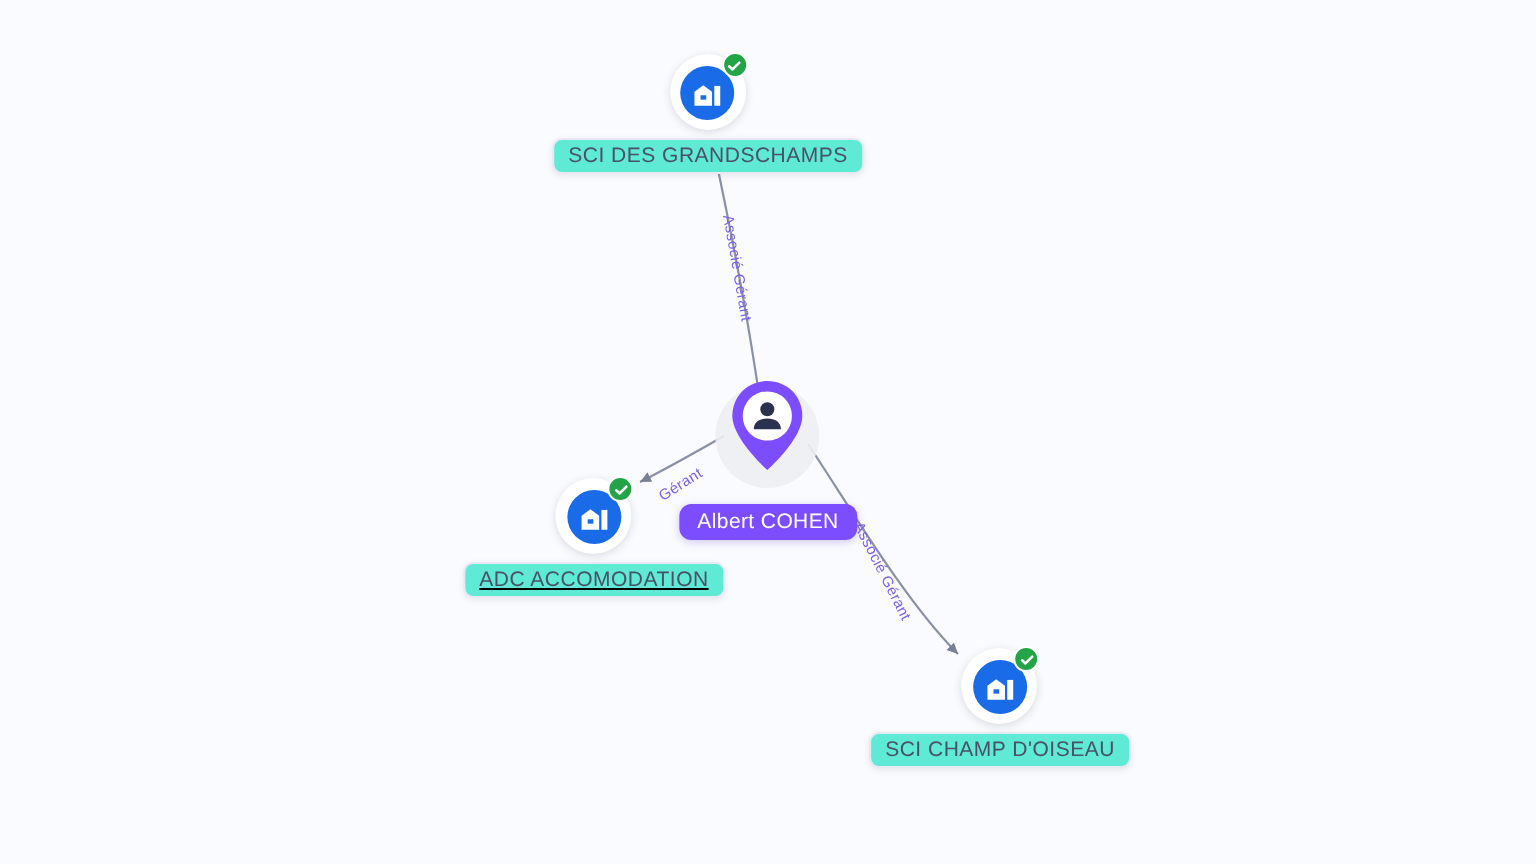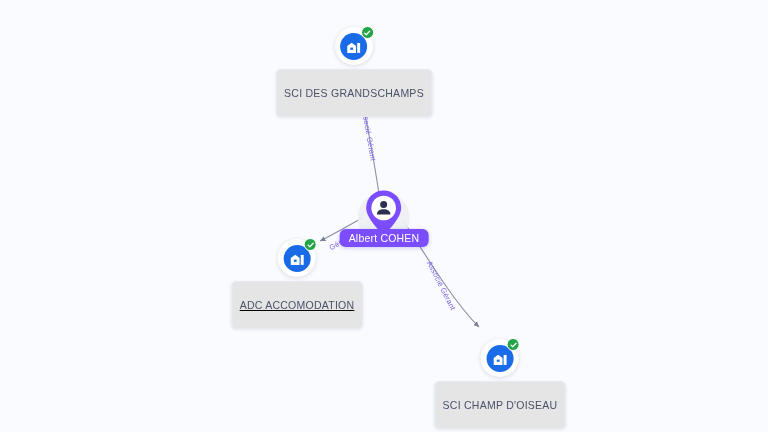--- a/index.html
+++ b/index.html
@@ -86,24 +86,24 @@
     border: 1.5px solid #ffffff;
     display: flex;
     align-items: center;
     justify-content: center;
     box-sizing: border-box;
   }
   .check-badge svg { display: block; }
 
   .node-label {
     margin-top: 4px;
-    background: #e5e5e5;
+    background: #5eead4;
     border: 1px solid #e6e9f2;
     border-radius: 5px;
-    padding: 17px 7px;
+    padding: 2px 7px;
     font-size: 10.5px;
     color: #4a5268;
     letter-spacing: 0.25px;
     white-space: nowrap;
     box-shadow: 0 1px 3px rgba(40, 50, 90, 0.10);
   }
 
   
   .person-node {
     align-items: center;
@@ -195,39 +195,39 @@
       </div>
       <span class="check-badge">
         <svg width="8" height="8" viewBox="0 0 12 12" aria-hidden="true">
           <path d="M2.2 6.2 L4.7 8.6 L9.8 3.4" fill="none" stroke="#ffffff" stroke-width="1.9" stroke-linecap="round" stroke-linejoin="round"></path>
         </svg>
       </span>
     </div>
     <div class="node-label">ADC ACCOMODATION</div>
   </div>
 
-  <div class="node company-node" style="left:500px; top:339px;">
+  <div class="node company-node" style="left:500px; top:324px;">
     <div class="node-glyph">
       <div class="company-inner">
         <svg width="17" height="17" viewBox="0 0 24 24" aria-hidden="true">
           <path d="M3 21V11.2L9.2 6.6L15.4 11.2V21H3Z" fill="#ffffff"></path>
           <rect x="17" y="7" width="4.2" height="14" fill="#ffffff"></rect>
           <rect x="7.3" y="13.6" width="4" height="3.1" fill="#1a6be8"></rect>
         </svg>
       </div>
       <span class="check-badge">
         <svg width="8" height="8" viewBox="0 0 12 12" aria-hidden="true">
           <path d="M2.2 6.2 L4.7 8.6 L9.8 3.4" fill="none" stroke="#ffffff" stroke-width="1.9" stroke-linecap="round" stroke-linejoin="round"></path>
         </svg>
       </span>
     </div>
     <div class="node-label">SCI CHAMP D'OISEAU</div>
   </div>
 
-  <div class="node person-node" style="left:384px; top:188px;">
+  <div class="node person-node" style="left:384px; top:188px;gap:23px;">
     <div class="person-halo"></div>
     <svg class="person-glyph" viewBox="0 0 40 50" xmlns="http://www.w3.org/2000/svg">
       <path d="M20 2.5 C10.1 2.5 2.5 10.1 2.5 20 C2.5 31.5 20 47 20 47
                C20 47 37.5 31.5 37.5 20 C37.5 10.1 29.9 2.5 20 2.5 Z" fill="#7c4dff"></path>
       <circle cx="20" cy="20" r="12.3" fill="#ffffff"></circle>
       <circle cx="20" cy="16.6" r="3.5" fill="#2c3150"></circle>
       <path d="M13.2 26.6 C13.2 22.9 16.2 21.2 20 21.2 C23.8 21.2 26.8 22.9 26.8 26.6 Z" fill="#2c3150"></path>
     </svg>
     <div class="person-label">Albert COHEN</div>
   </div>

